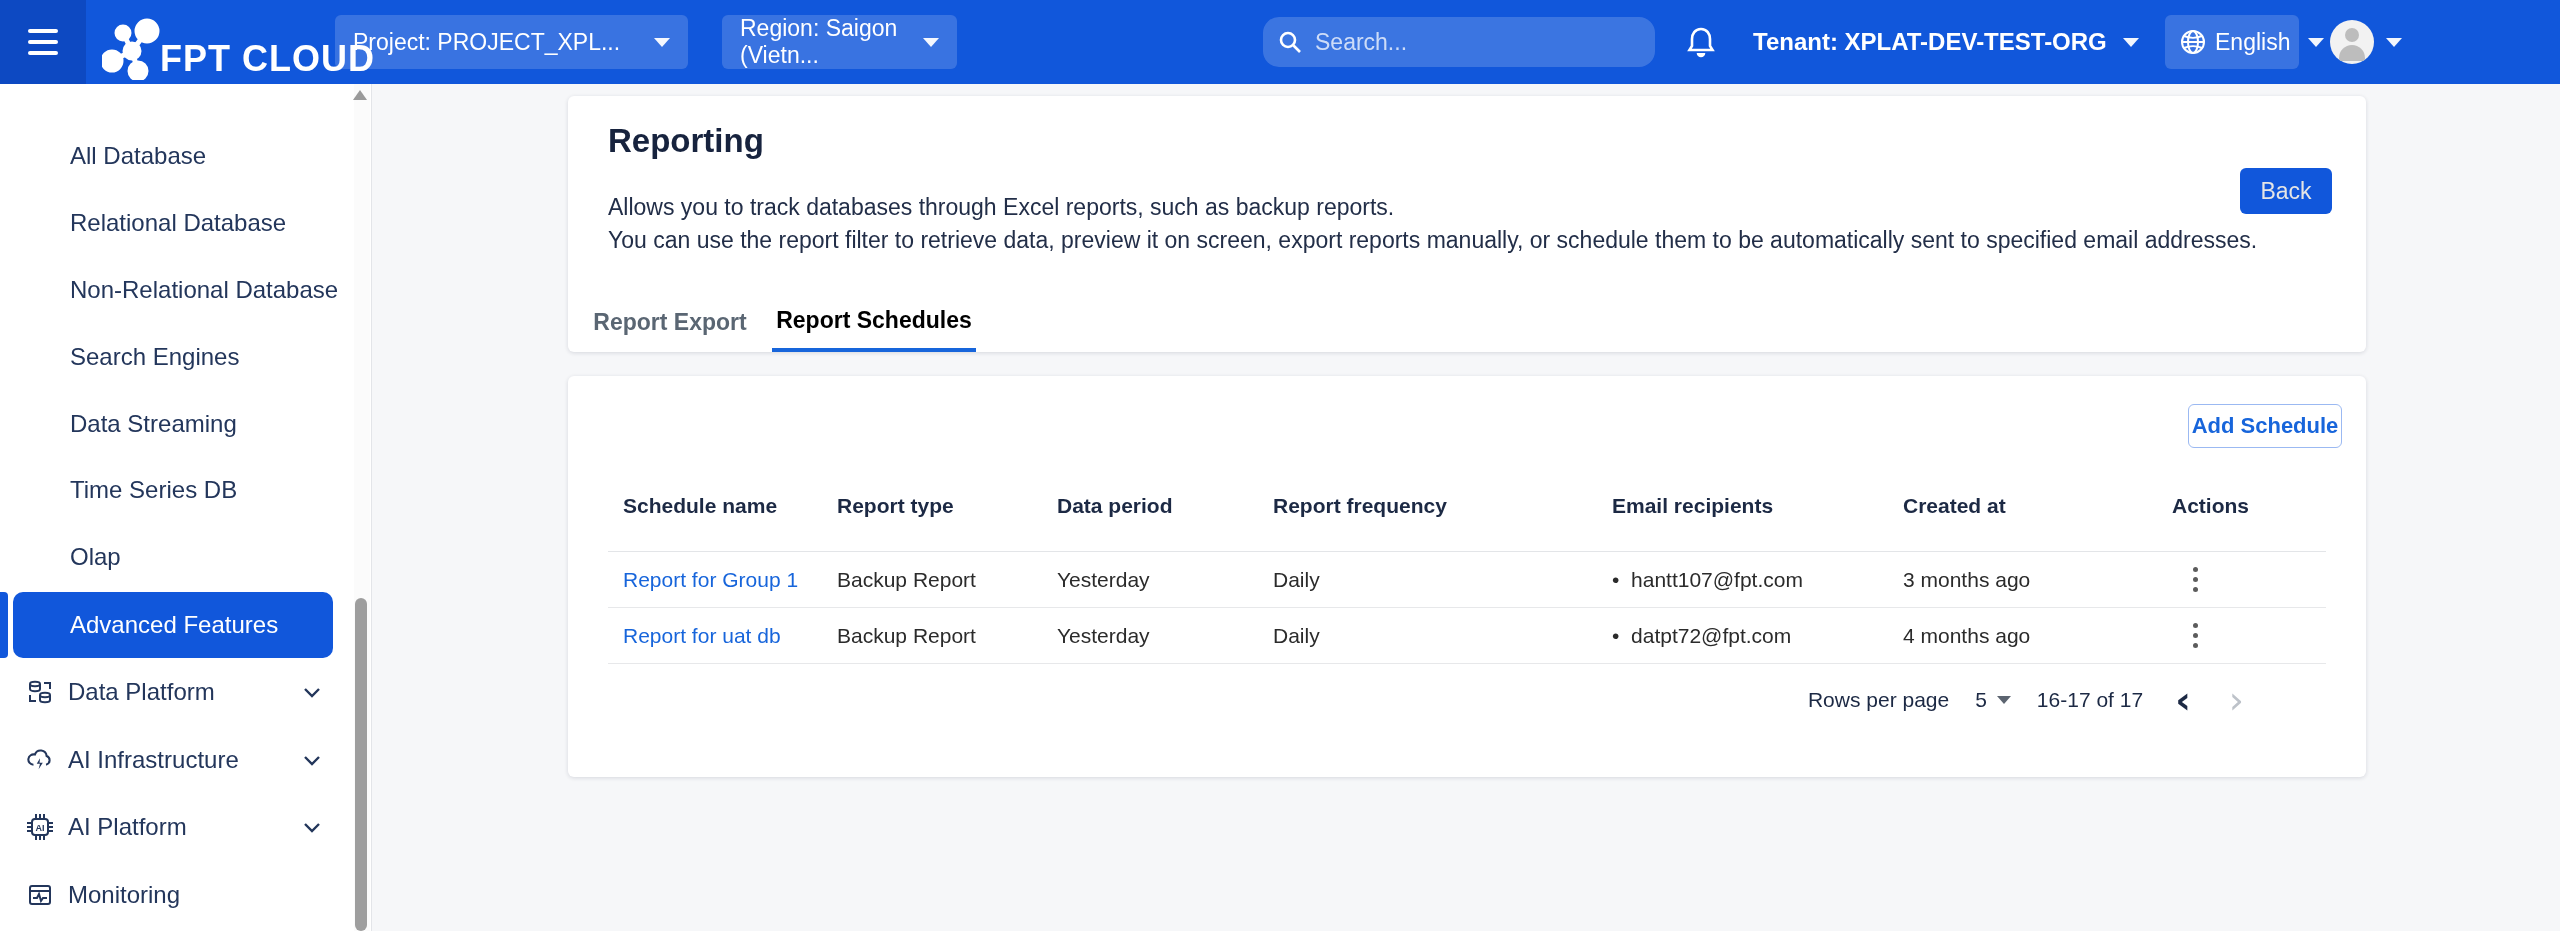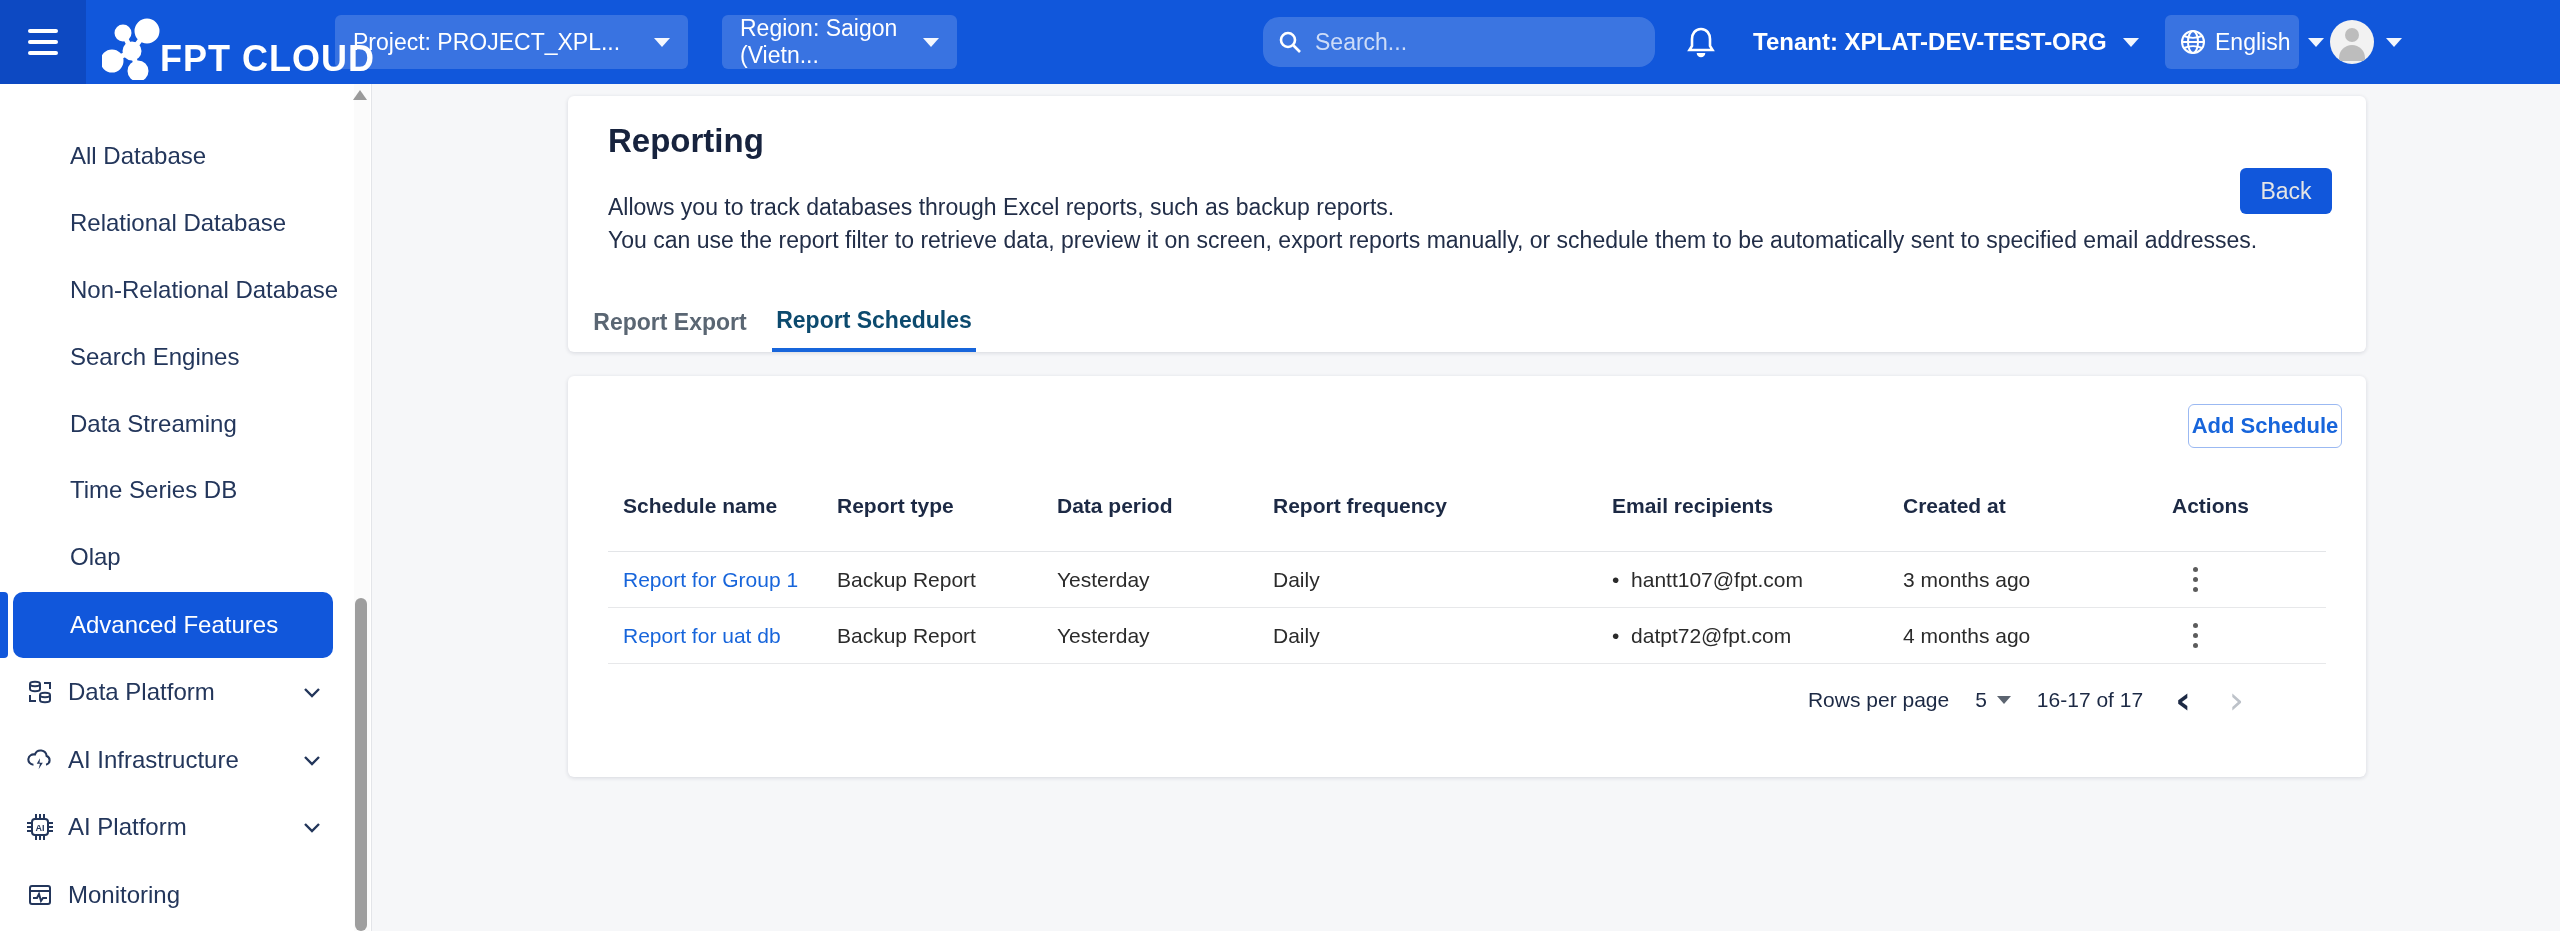--- a/index.html
+++ b/index.html
@@ -57,21 +57,21 @@
     box-shadow:0 1px 4px rgba(20,30,60,.14); }
   .card1 { top:12px; height:256px; }
   .page-title { position:absolute; left:40px; top:26px; font-size:33px; font-weight:bold; color:#17233e; }
   .desc1 { position:absolute; left:40px; top:98px; font-size:23px; color:#222e48; }
   .desc2 { position:absolute; left:40px; top:131px; font-size:23px; color:#222e48; }
   .back-btn { position:absolute; left:1672px; top:72px; width:92px; height:46px; background:#1157db; border:none;
     border-radius:6px; color:#e5e5e5; font-size:23px; font-weight:500; cursor:pointer; font-family:"Liberation Sans",sans-serif; }
   .tabs { position:absolute; left:0; bottom:0; height:60px; display:flex; }
   .tab { width:204px; height:60px; display:flex; align-items:center; justify-content:center;
     font-size:23px; font-weight:bold; color:#5a6673; cursor:pointer; }
-  .tab.active { color:#0c4a6e; border-bottom:4px solid #1765db; }
+  .tab.active { color:#000000; border-bottom:4px solid #1765db; }
 
   .card2 { top:292px; height:401px; }
   .add-btn { position:absolute; left:1620px; top:28px; width:154px; height:44px; background:#fff;
     border:1px solid #9bb9f2; border-radius:6px; color:#1765db; font-size:22px; font-weight:bold;
     cursor:pointer; font-family:"Liberation Sans",sans-serif; }
   .table { position:absolute; left:40px; top:84px; width:1718px; }
   .trow { display:grid; grid-template-columns:229px 220px 216px 339px 291px 269px 1fr; align-items:center; }
   .thead { height:92px; border-bottom:1px solid #e3e5e8; font-size:21px; font-weight:bold; color:#1c2944; }
   .tbody-row { height:56px; border-bottom:1px solid #e7e8ea; font-size:21px; color:#2b2b2b; }
   .cell:first-child { padding-left:15px; }

